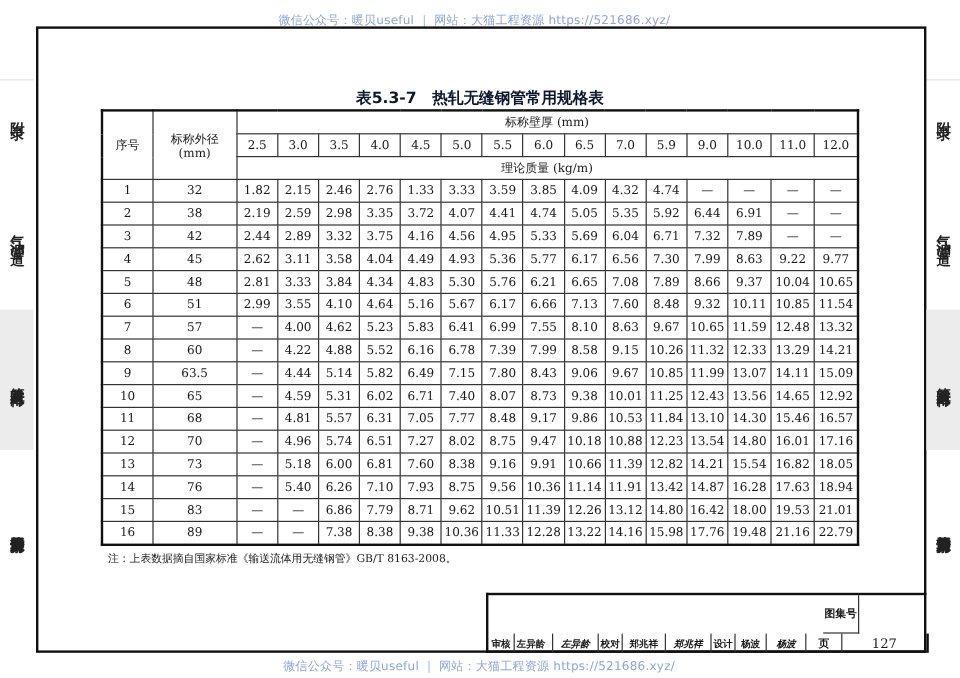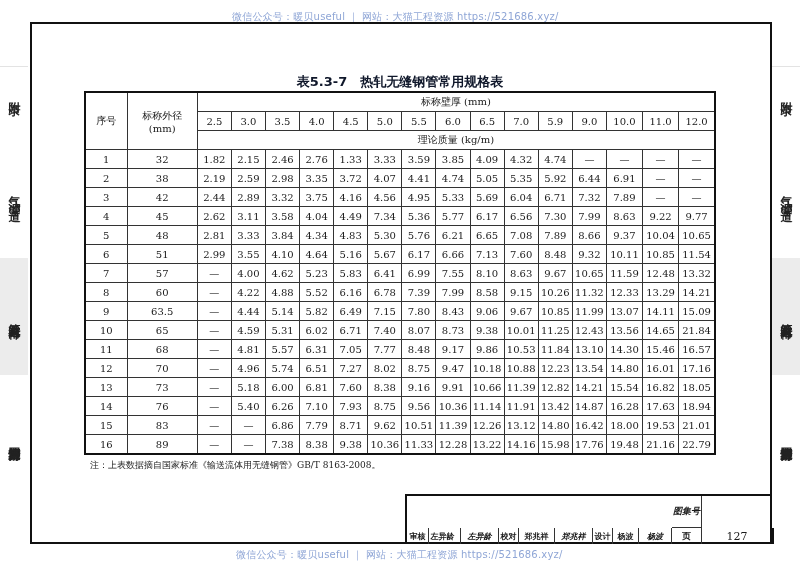--- a/index.html
+++ b/index.html
@@ -211,21 +211,21 @@
         <td>—</td>
       </tr>
       <tr>
         <td>4</td>
         <td>45</td>
         <td>2.62</td>
         <td>3.11</td>
         <td>3.58</td>
         <td>4.04</td>
         <td>4.49</td>
-        <td>7.34</td>
+        <td>4.93</td>
         <td>5.36</td>
         <td>5.77</td>
         <td>6.17</td>
         <td>6.56</td>
         <td>7.30</td>
         <td>7.99</td>
         <td>8.63</td>
         <td>9.22</td>
         <td>9.77</td>
       </tr>
@@ -334,21 +334,21 @@
         <td>6.71</td>
         <td>7.40</td>
         <td>8.07</td>
         <td>8.73</td>
         <td>9.38</td>
         <td>10.01</td>
         <td>11.25</td>
         <td>12.43</td>
         <td>13.56</td>
         <td>14.65</td>
-        <td>21.84</td>
+        <td>12.92</td>
       </tr>
       <tr>
         <td>11</td>
         <td>68</td>
         <td>—</td>
         <td>4.81</td>
         <td>5.57</td>
         <td>6.31</td>
         <td>7.05</td>
         <td>7.77</td>
@@ -456,21 +456,21 @@
         <td>19.48</td>
         <td>21.16</td>
         <td>22.79</td>
       </tr>
     </tbody>
 </table>
 
 <div class="note">注：上表数据摘自国家标准《输送流体用无缝钢管》GB/T 8163-2008。</div>
 
 <div class="titleblock">
-  <div class="tb-cell" style="left:265px;top:0;width:30px;height:32px;border-bottom:1px solid #333;font-style:italic;">图集号</div>
+  <div class="tb-cell" style="left:279px;top:0;width:30px;height:32px;border-bottom:1px solid #333;">图集号</div>
   <div class="tb-cell" style="left:265px;top:32px;width:30px;height:16px;">页</div>
   <div class="tb-cell" style="left:295px;top:32px;width:72px;height:16px;border-right:2px solid #111;font-family:'DejaVu Serif',serif;font-weight:normal;font-size:11px;">127</div>
   <div class="tb-row2">
     <div class="tb-cell" style="left:0;width:22px;">审核</div>
     <div class="tb-cell" style="left:18px;width:36px;">左异龄</div>
     <div class="tb-cell sig" style="left:54px;width:38px;">左异龄</div>
     <div class="tb-cell" style="left:92px;width:20px;">校对</div>
     <div class="tb-cell" style="left:112px;width:36px;">郑兆祥</div>
     <div class="tb-cell sig" style="left:148px;width:38px;">郑兆祥</div>
     <div class="tb-cell" style="left:186px;width:20px;">设计</div>

